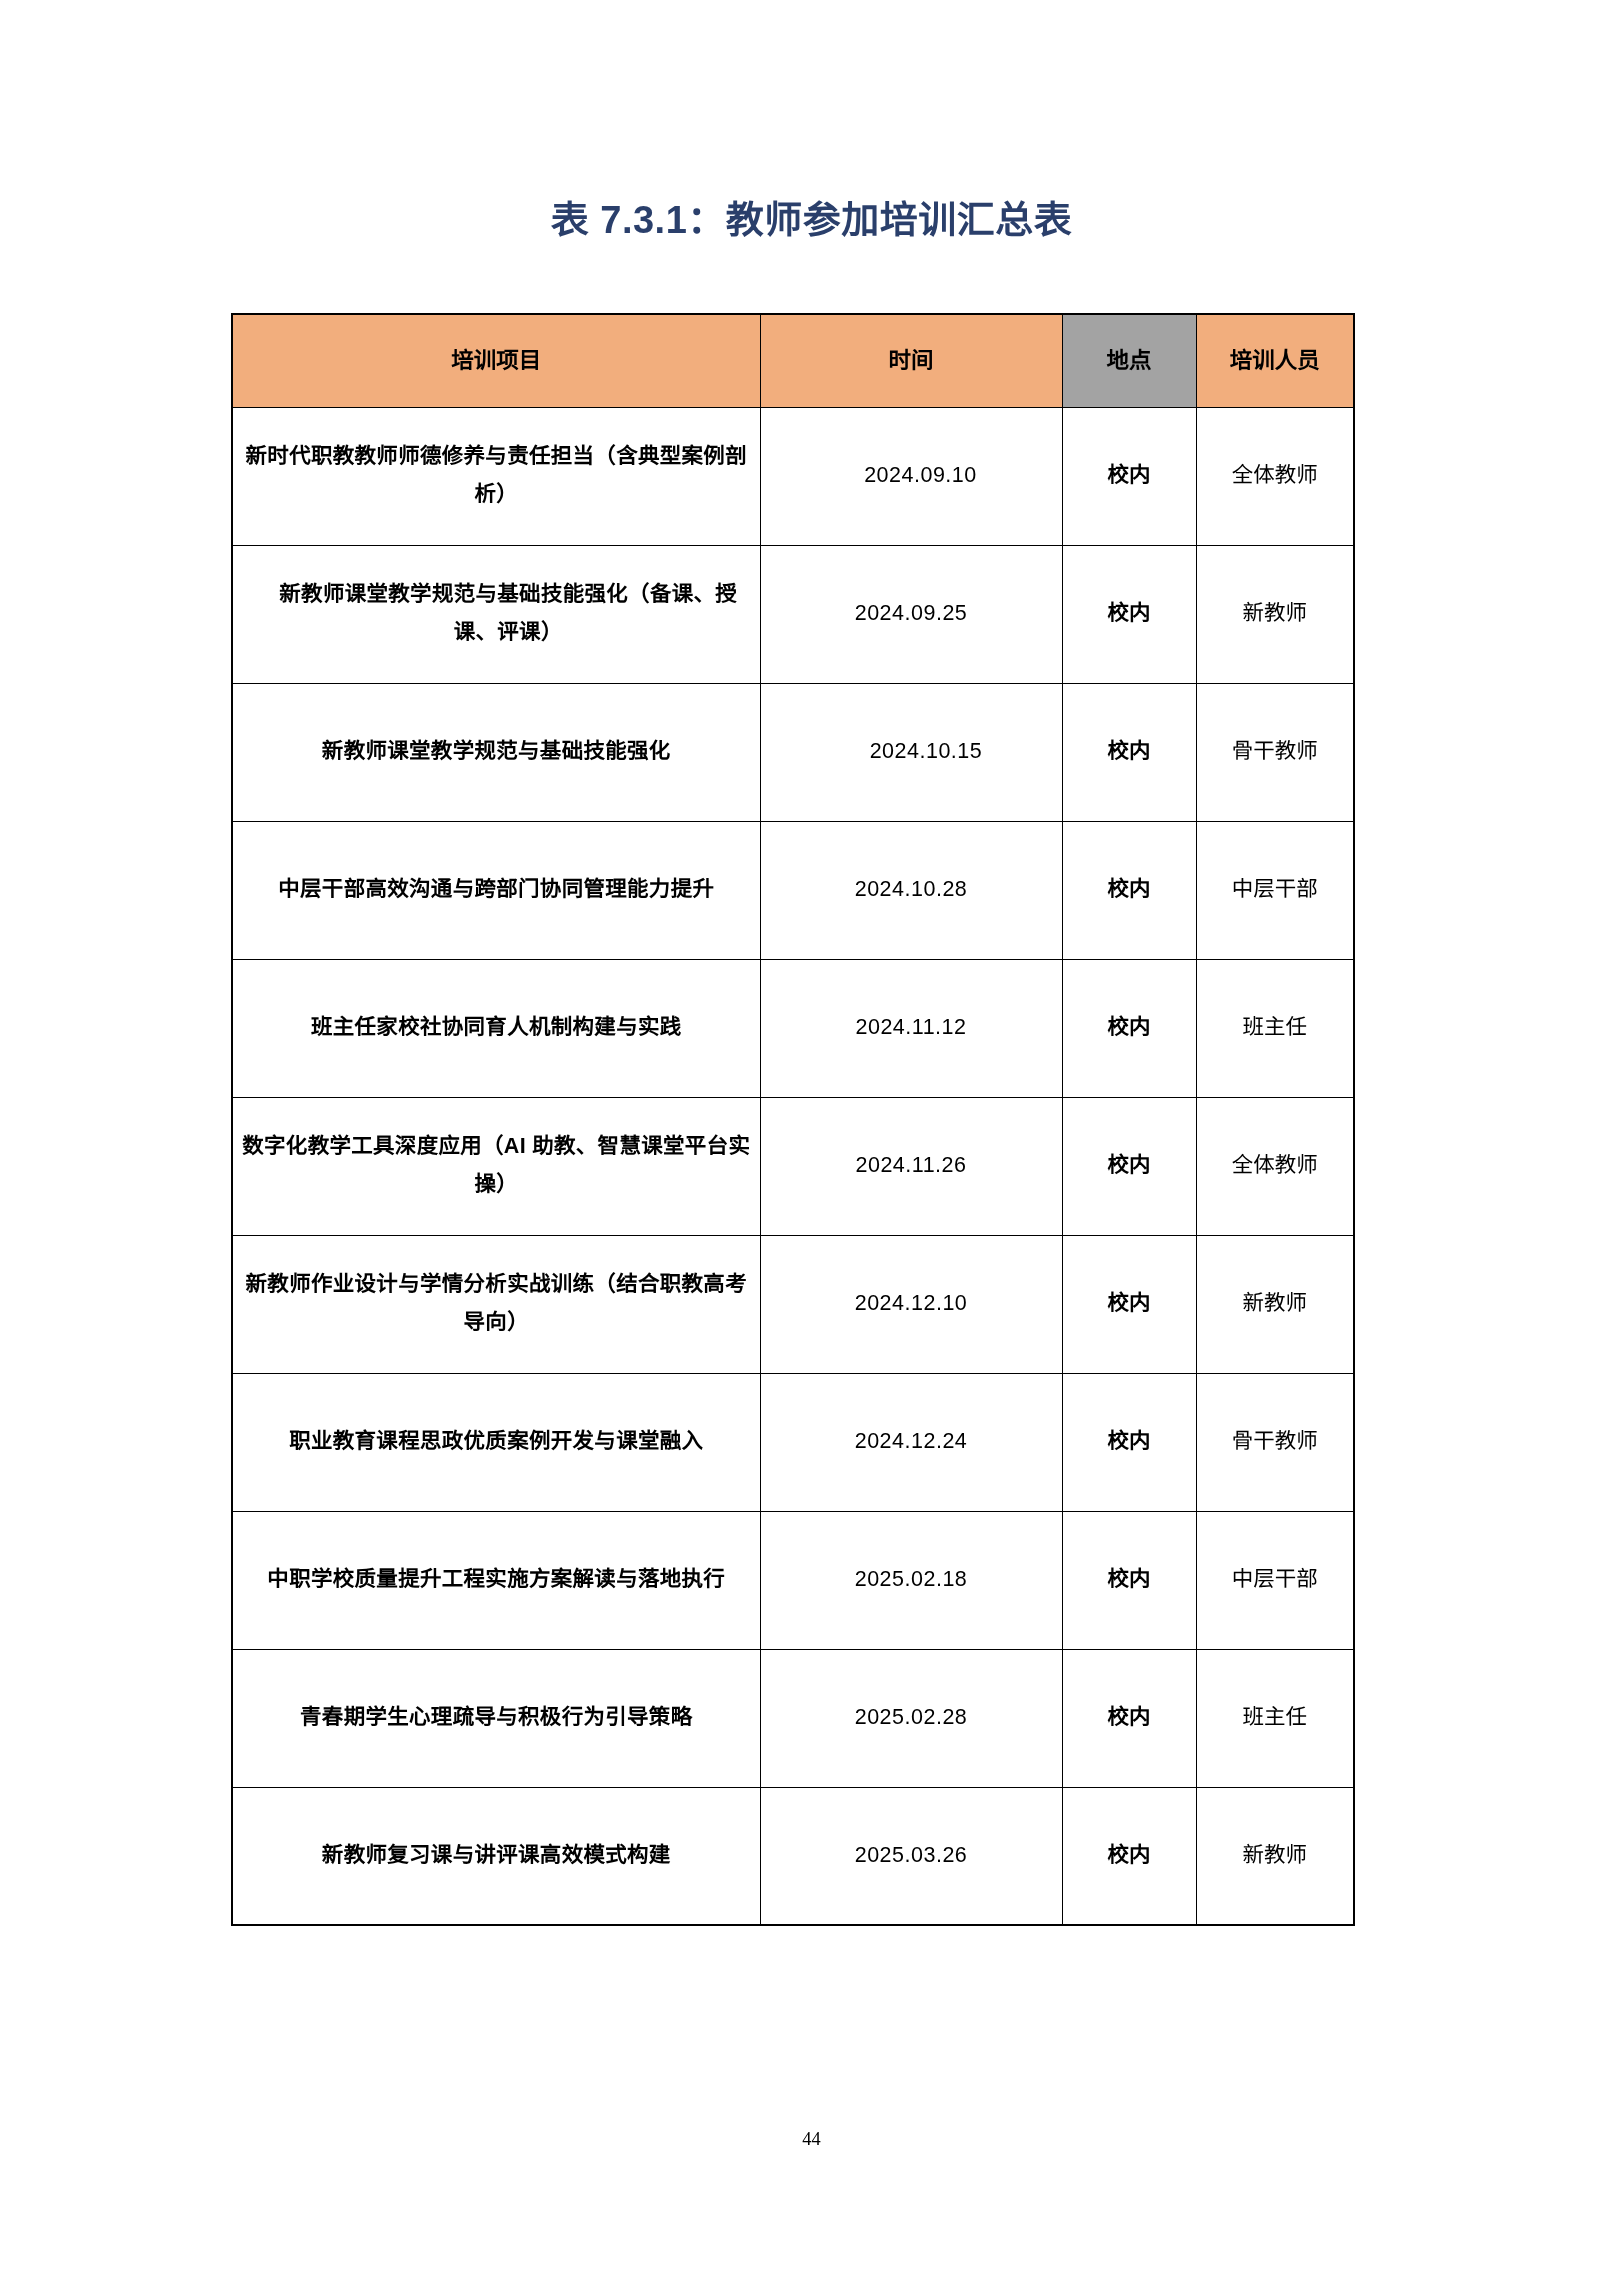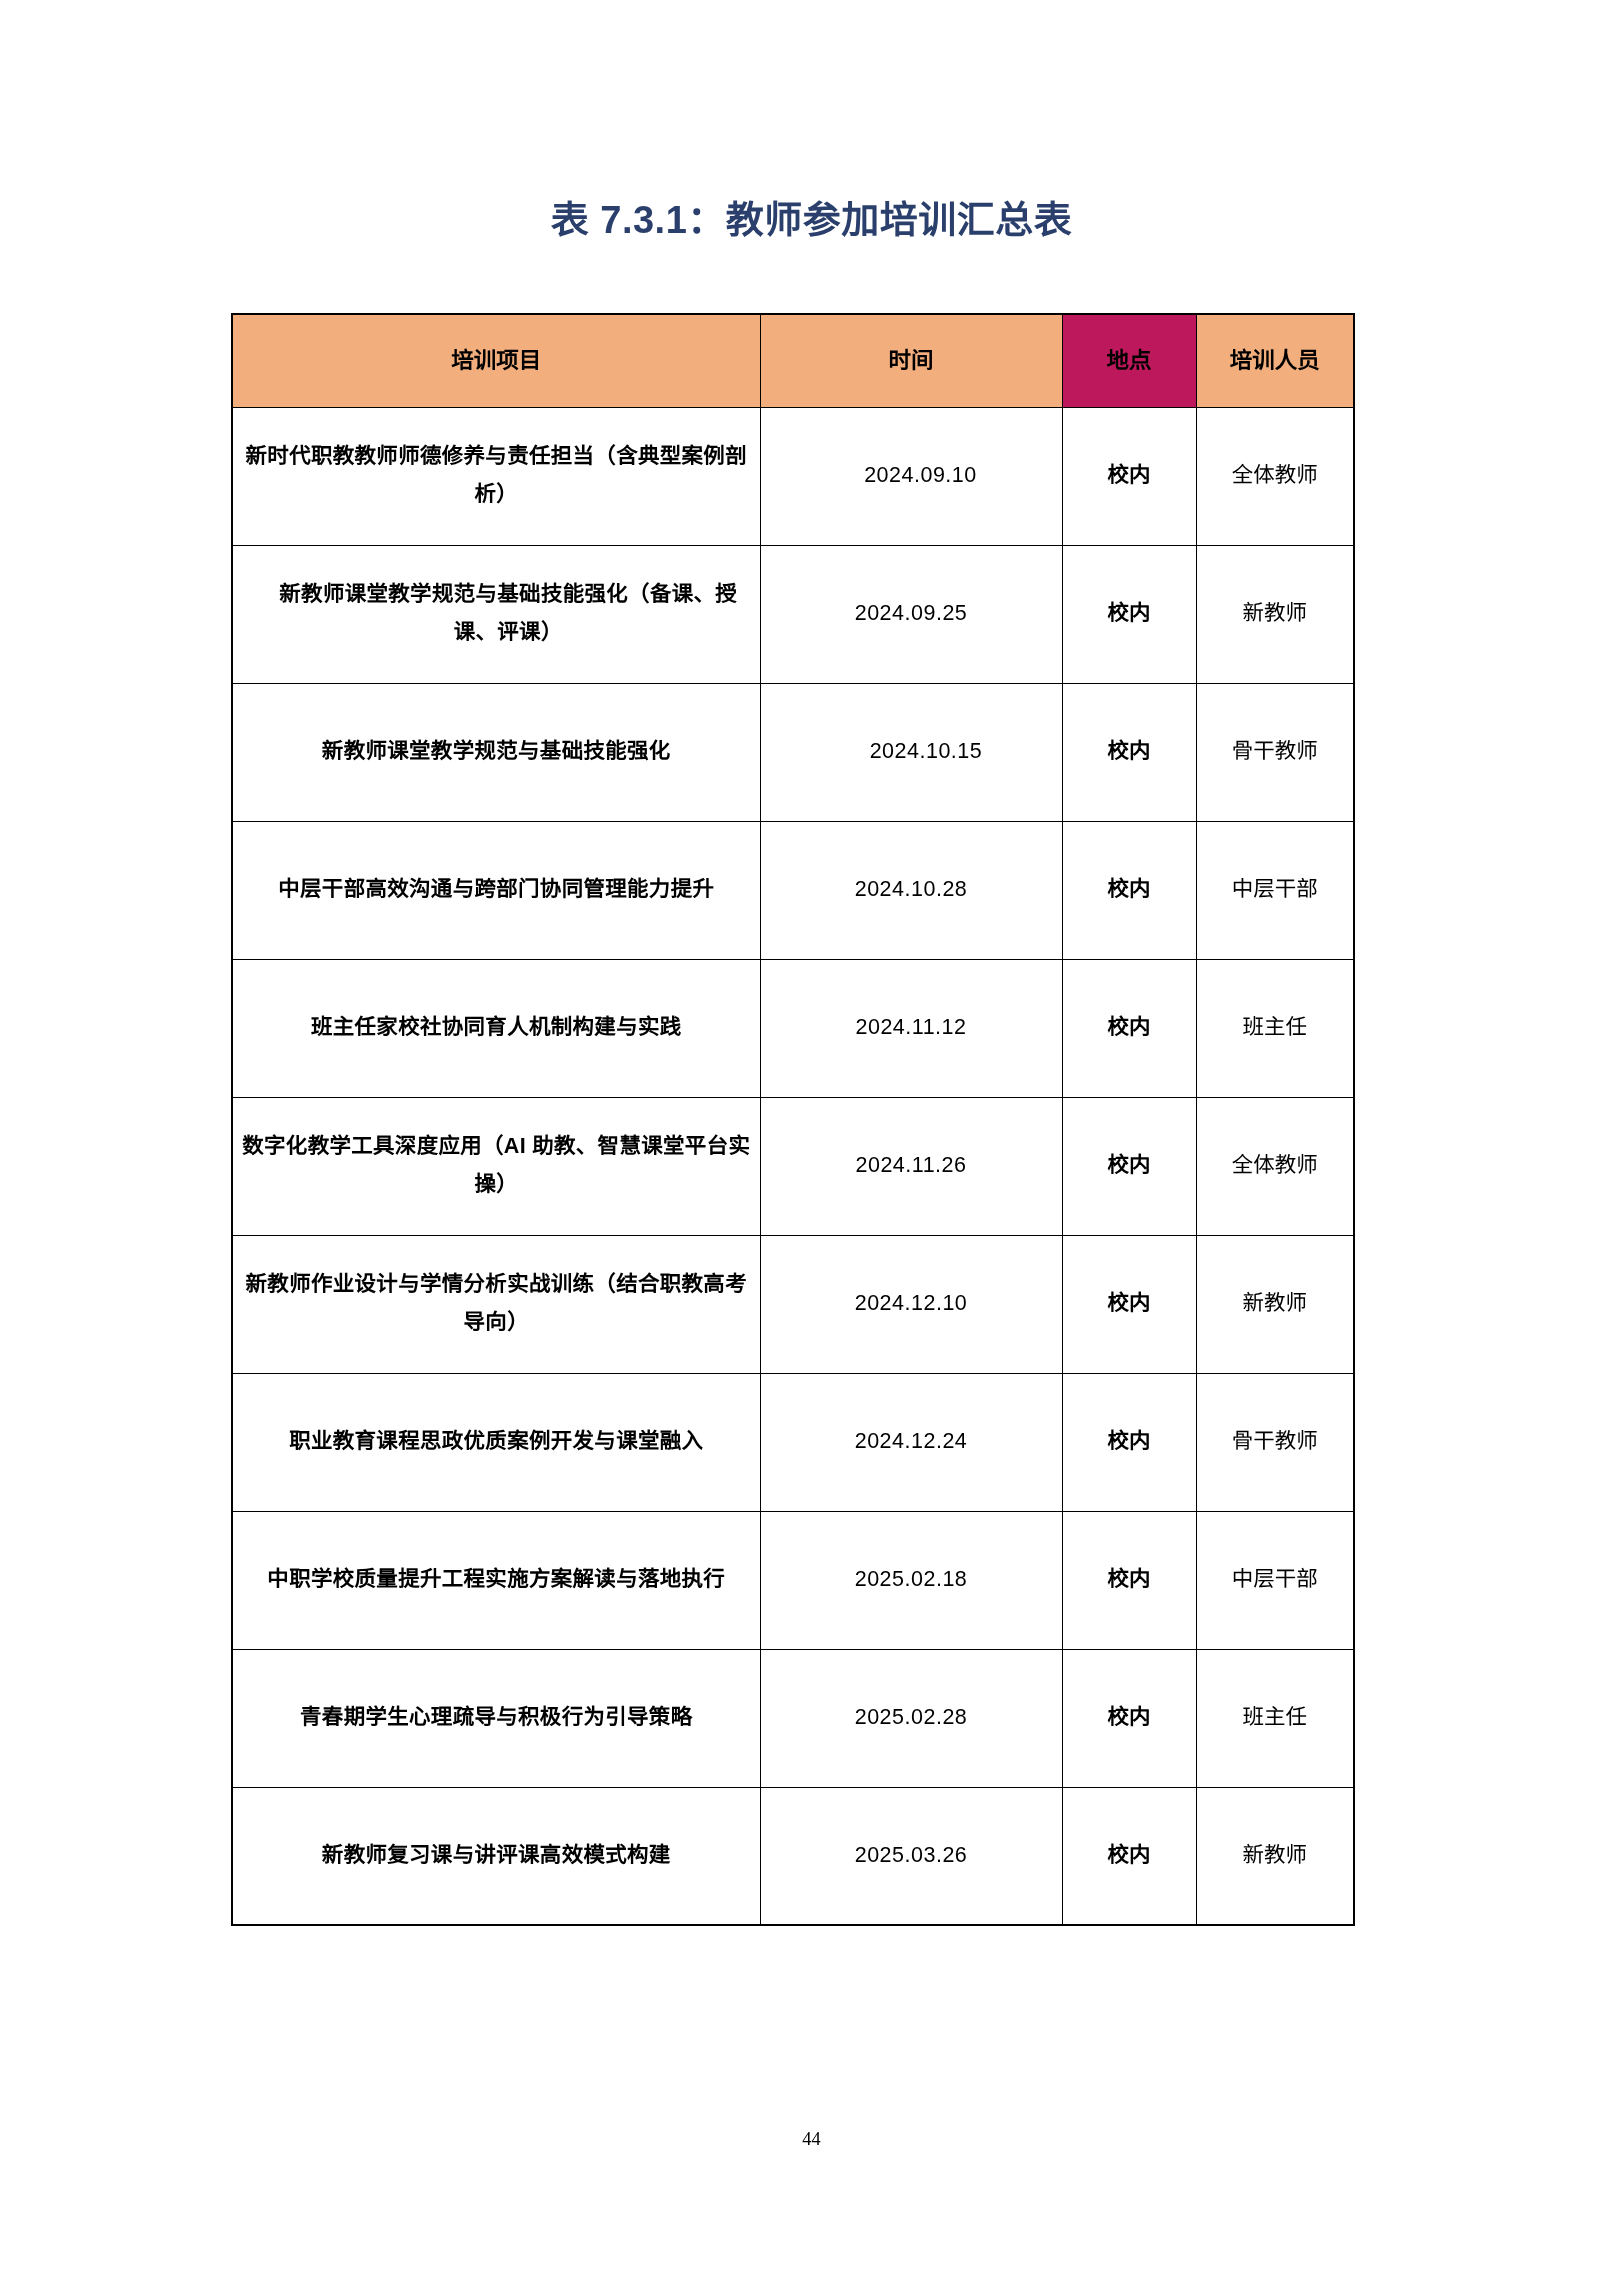--- a/index.html
+++ b/index.html
@@ -128,21 +128,21 @@
       <colgroup>
         <col class="c-project">
         <col class="c-time">
         <col class="c-place">
         <col class="c-people">
       </colgroup>
       <thead>
         <tr>
           <th style="background: rgb(242, 174, 125); border-color: rgb(0, 0, 0);">培训项目</th>
           <th style="background: rgb(242, 174, 125); border-color: rgb(0, 0, 0);">时间</th>
-          <th style="background: #be185d; border-color: rgb(0, 0, 0);">地点</th>
+          <th style="background: #a3a3a3; border-color: rgb(0, 0, 0);">地点</th>
           <th style="background: rgb(242, 174, 125); border-color: rgb(0, 0, 0);">培训人员</th>
         </tr>
       </thead>
       <tbody>
           <tr>
             <td class="cell-project" style="border-color: rgb(0, 0, 0);">新时代职教教师师德修养与责任担当（含典型案例剖析）</td>
             <td class="cell-time" style="border-color: rgb(0, 0, 0); padding-left: 25px;">2024.09.10</td>
             <td class="cell-place" style="border-color: rgb(0, 0, 0);">校内</td>
             <td class="cell-people" style="border-color: rgb(0, 0, 0);">全体教师</td>
           </tr>

